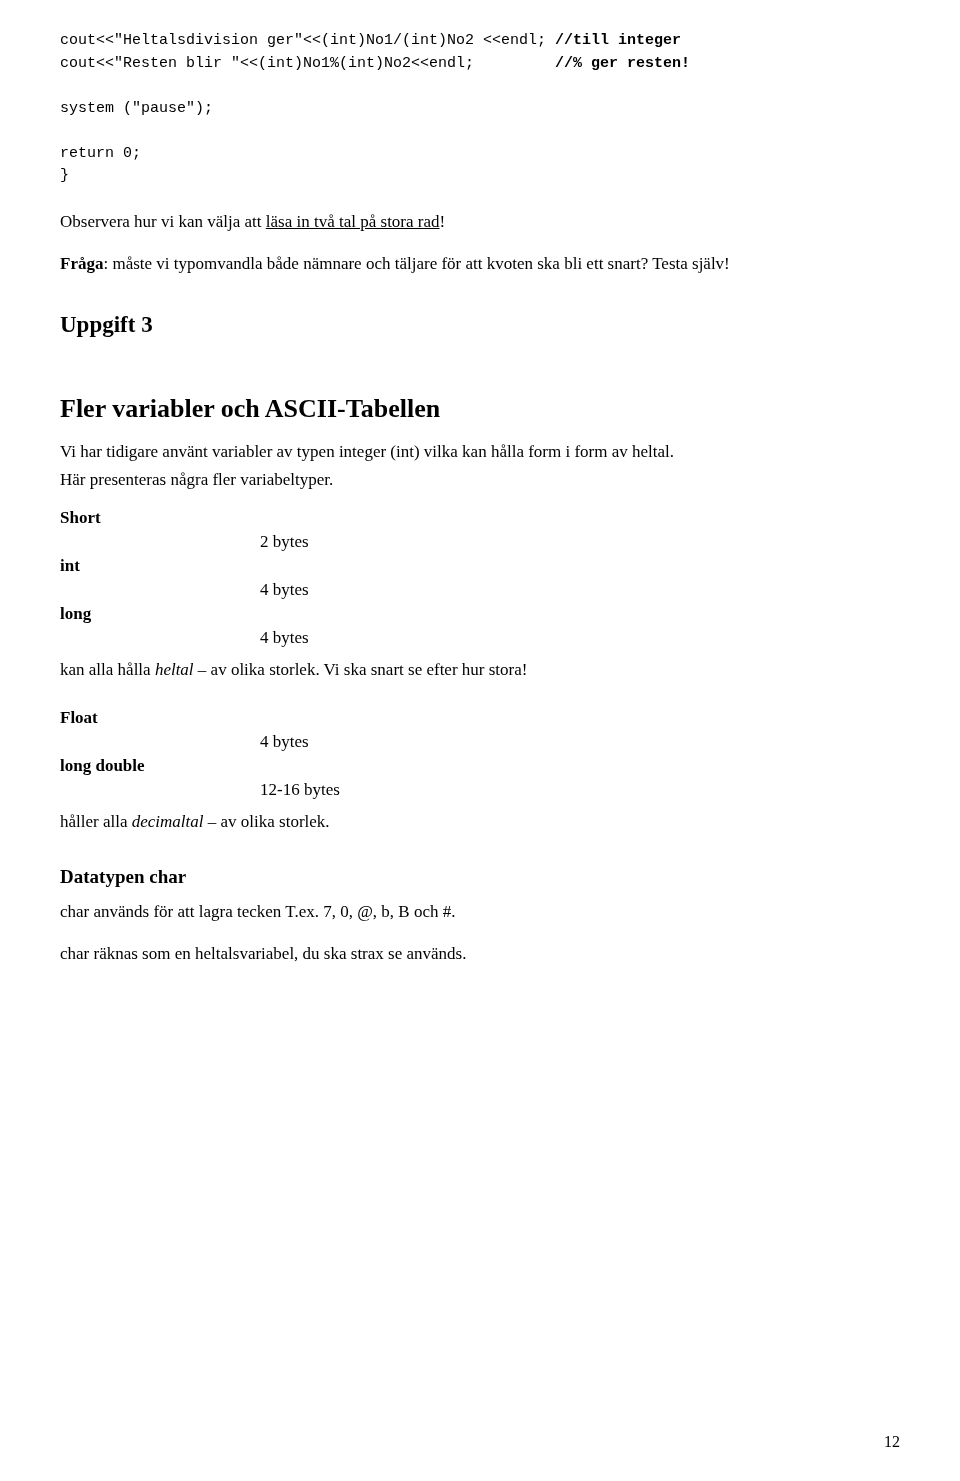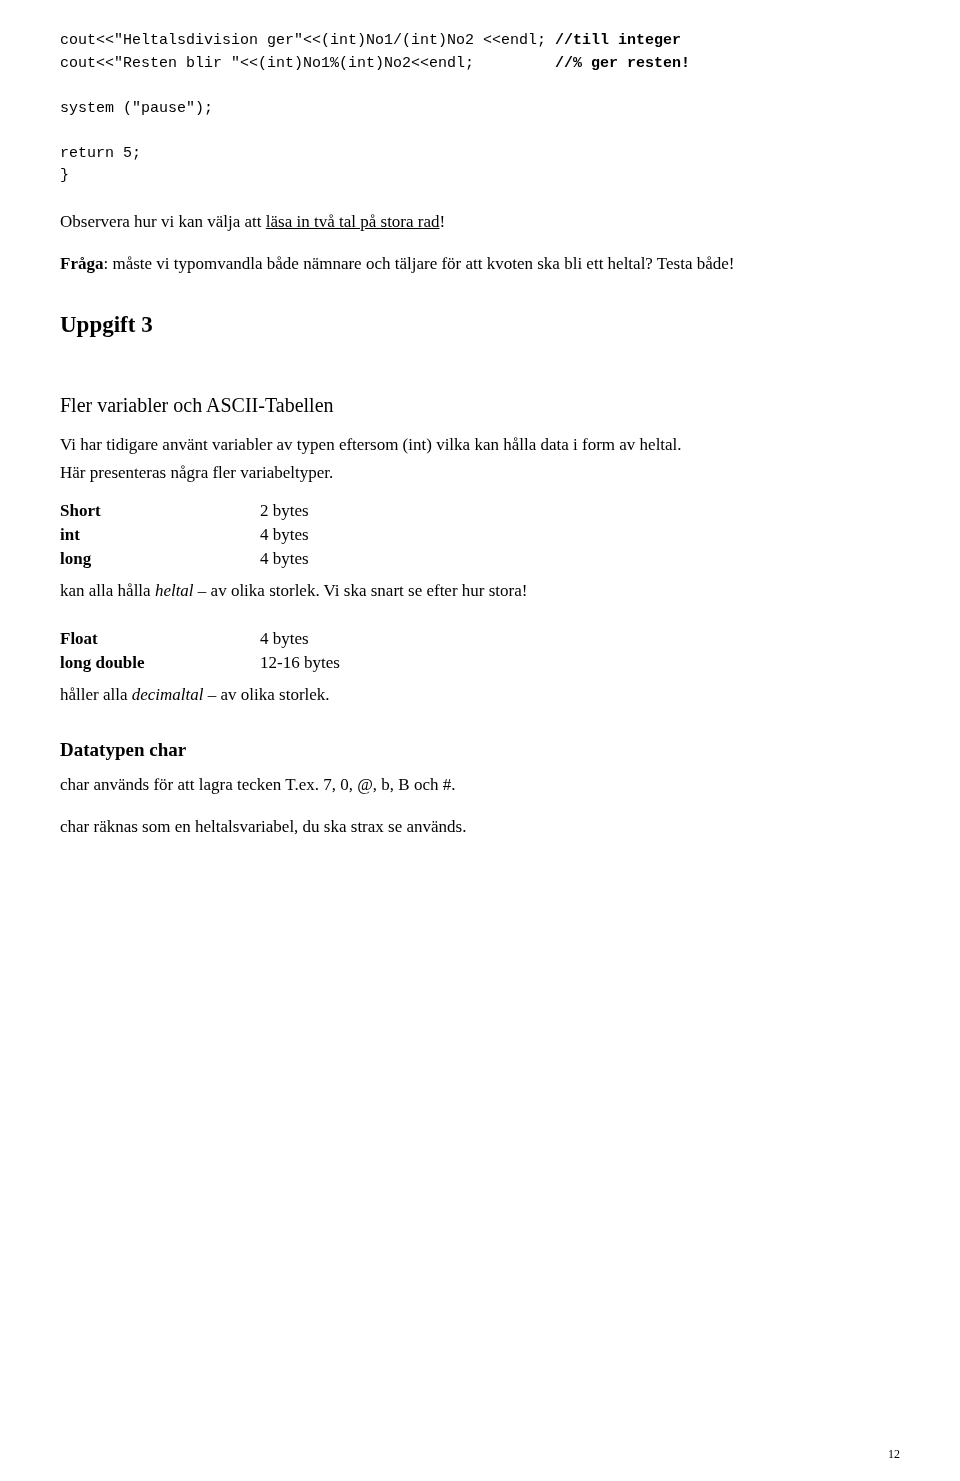--- a/index.html
+++ b/index.html
@@ -37,22 +37,22 @@
 
     .underline {
       text-decoration: underline;
     }
 
     .italic {
       font-style: italic;
     }
 
     .heading-section {
-      font-size: 20px;
-      font-weight: normal;
+      font-size: 26px;
+      font-weight: bold;
       margin-top: 40px;
       margin-bottom: 14px;
     }
 
     .heading-sub {
       font-size: 19px;
       font-weight: bold;
       margin-top: 16px;
       margin-bottom: 10px;
     }
@@ -70,27 +70,28 @@
     }
 
     .type-name {
       font-weight: bold;
       width: 200px;
       font-size: 17px;
     }
 
     .type-size {
       font-size: 17px;
+      margin-top: 24px;
     }
 
     .page-number {
       position: fixed;
-      bottom: 19px;
+      bottom: 30px;
       right: 60px;
-      font-size: 12px;
+      font-size: 16px;
     }
 
     .paragraph {
       margin-bottom: 14px;
       line-height: 1.65;
     }
 
     .uppgift-label {
       font-weight: bold;
       font-size: 23px;
@@ -103,43 +104,43 @@
   </style>
 </head>
 <body>
 
 <div class="code-block">
   <span class="code-line"><span>cout&lt;&lt;"Heltalsdivision ger"&lt;&lt;(int)No1/(int)No2 &lt;&lt;endl; </span><span class="code-bold">//till integer</span></span>
   <span class="code-line"><span>cout&lt;&lt;"Resten blir "&lt;&lt;(int)No1%(int)No2&lt;&lt;endl;         </span><span class="code-bold">//% ger resten!</span></span>
   <span class="code-line">&nbsp;</span>
   <span class="code-line">system ("pause");</span>
   <span class="code-line">&nbsp;</span>
-  <span class="code-line">return 5;</span>
+  <span class="code-line">return 0;</span>
   <span class="code-line">}</span>
 </div>
 
 <p class="paragraph">
   <span>Observera hur vi kan välja att </span><span class="underline">läsa in två tal på stora rad</span><span>!</span>
 </p>
 
 <p class="question-para">
-  <span class="bold-label">Fråga</span><span>: måste vi typomvandla både nämnare och täljare för att kvoten ska bli ett heltal? Testa både!</span>
+  <span class="bold-label">Fråga</span><span>: måste vi typomvandla både nämnare och täljare för att kvoten ska bli ett snart? Testa själv!</span>
 </p>
 
 <div style="margin-top: 28px; margin-bottom: 10px;">
   <p class="paragraph">
     <span class="uppgift-label">Uppgift 3</span><br>
   </p>
 </div>
 
 <div style="margin-top: 50px;">
   <h2 class="heading-section">Fler variabler och ASCII-Tabellen</h2>
 
   <p class="paragraph">
-    <span>Vi har tidigare använt variabler av typen eftersom (int) vilka kan hålla data i form av heltal.</span><br>
+    <span>Vi har tidigare använt variabler av typen integer (int) vilka kan hålla form i form av heltal.</span><br>
     <span>Här presenteras några fler variabeltyper.</span>
   </p>
 
   <div class="type-table">
     <div class="type-row">
       <span class="type-name">Short</span>
       <span class="type-size">2 bytes</span>
     </div>
     <div class="type-row">
       <span class="type-name">int</span>

